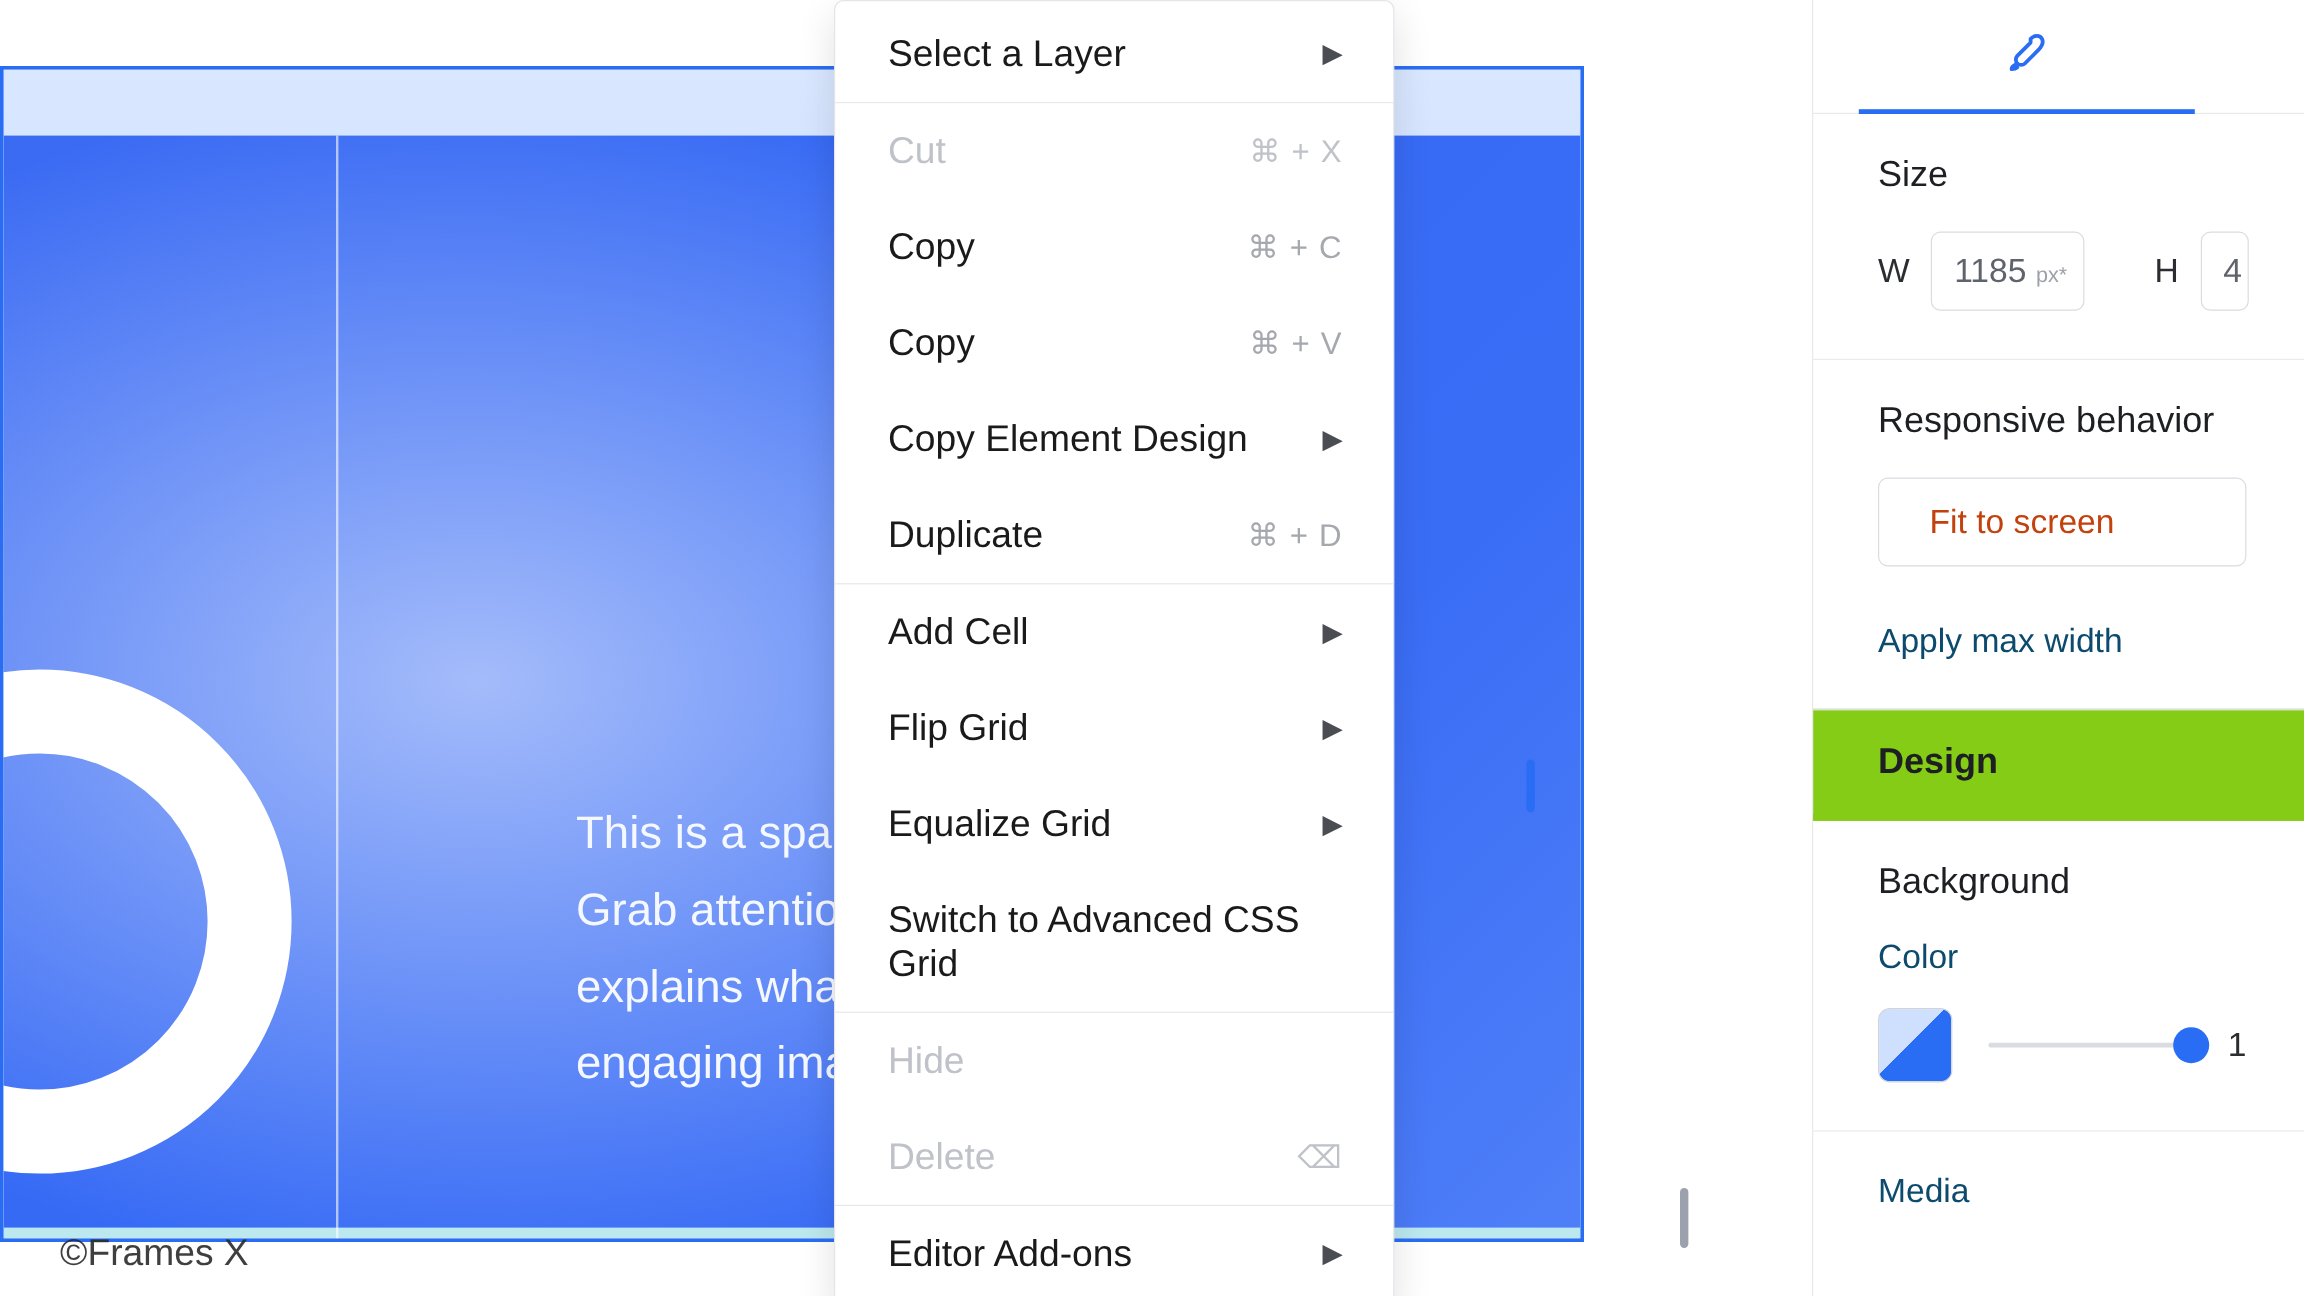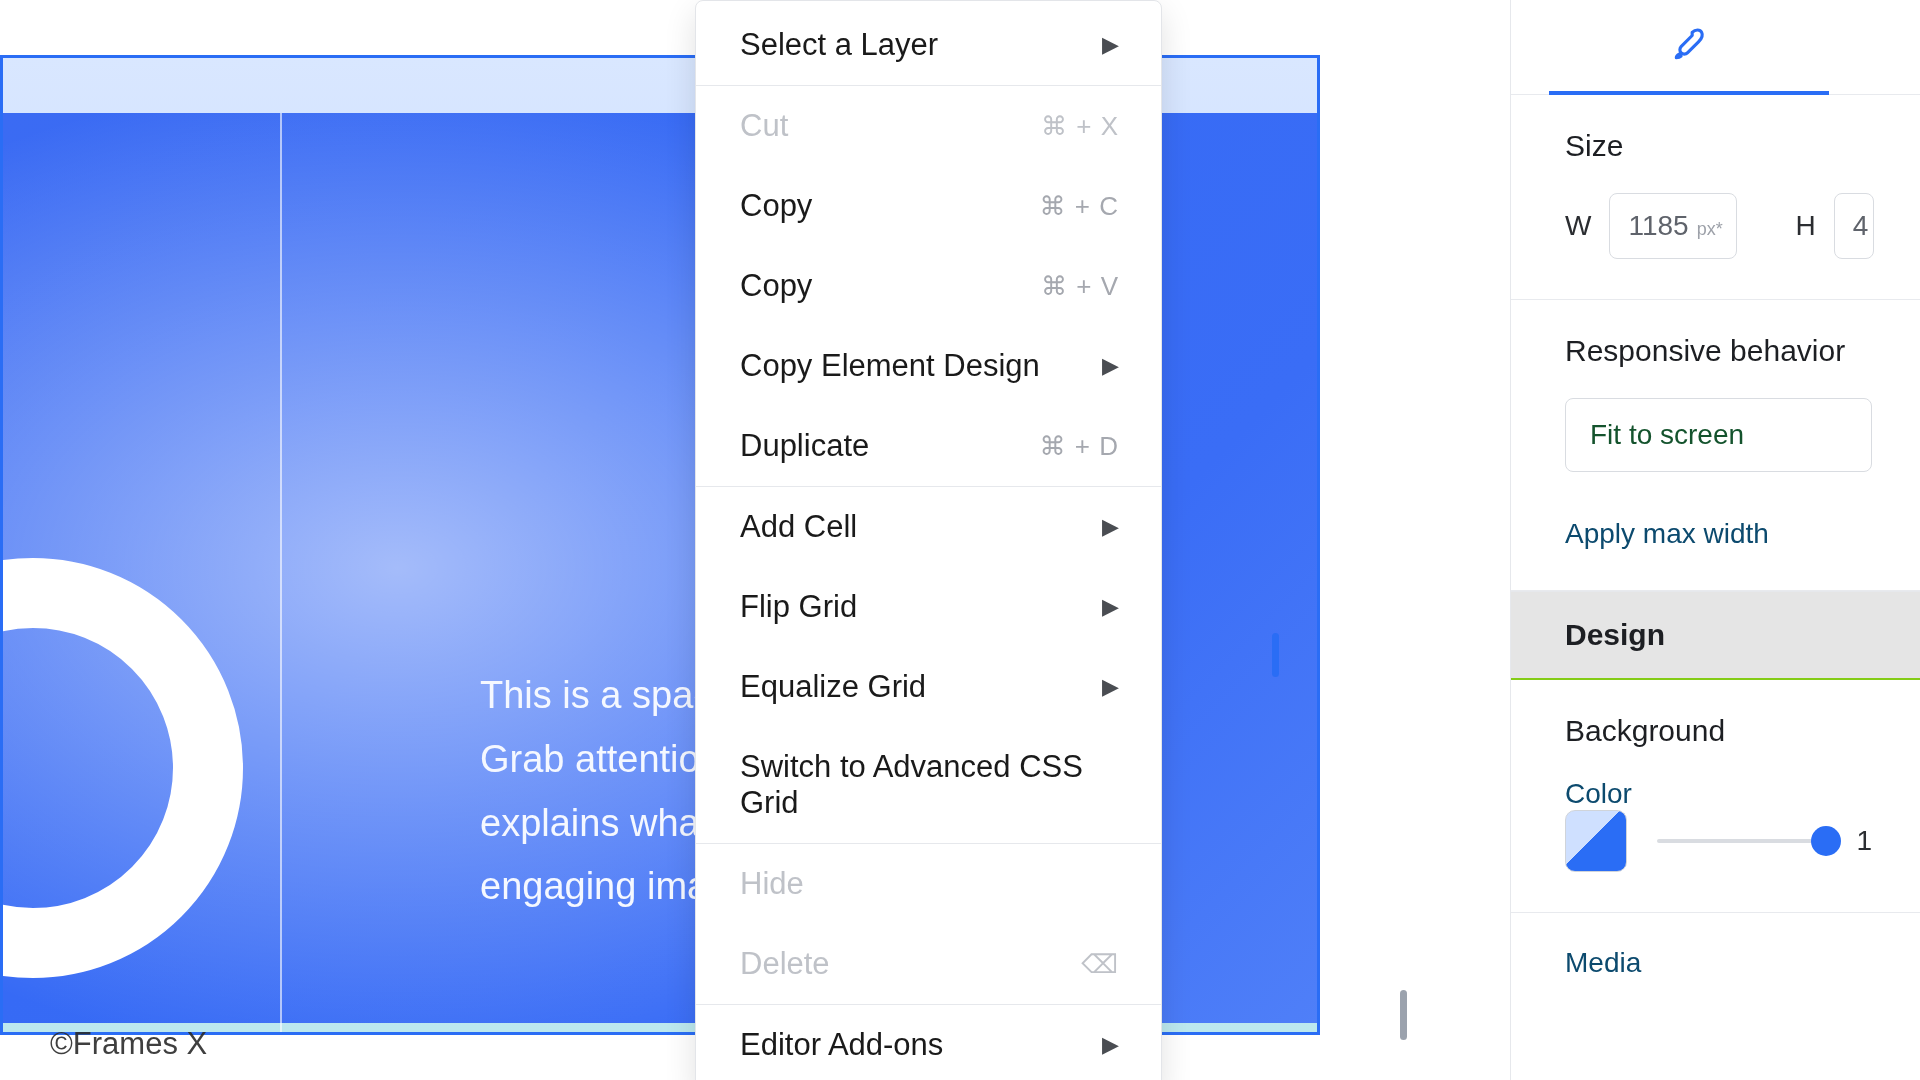--- a/index.html
+++ b/index.html
@@ -195,32 +195,32 @@
     display: flex;
     align-items: baseline;
     gap: 8px;
     background: #fff;
   }
   .dim-unit { color: #9da1a9; font-size: 18px; }
 
   .select-box {
     border: 1px solid #d9dce1;
     border-radius: 8px;
-    padding: 20px 24px;
+    padding: 20px 42px;
     font-size: 28px;
-    color: #14532d;
+    color: #c2410c;
     background: #fff;
   }
 
   .plain-row {
     font-size: 28px;
     color: #0c4a6e;
   }
 
-  .design-block { background: #e5e5e5; border-top: 1px solid #e6e8ec; border-bottom: 2px solid #84cc16; }
+  .design-block { background: #84cc16; border-top: 1px solid #e6e8ec; border-bottom: 6px solid #84cc16; }
 
   .color-row {
     display: flex;
     align-items: center;
     gap: 30px;
   }
   .swatch {
     width: 62px;
     height: 62px;
     border-radius: 10px;
@@ -386,21 +386,21 @@
     </div>
   </div>
 
   <div class="section-block design-block" style="padding-top:26px;padding-bottom:26px">
     <div class="section-title bold" style="margin-bottom:0">Design</div>
   </div>
 
   <div class="section-block">
     <div class="section-title" style="margin-bottom:30px">Background</div>
 
-    <div class="plain-row" style="">Color</div>
+    <div class="plain-row" style="margin-bottom:26px">Color</div>
 
     <div class="color-row">
       <div class="swatch"></div>
       <div class="slider-wrap">
         <div class="slider-track"></div>
         <div class="slider-thumb"></div>
       </div>
       <span class="slider-val">1</span>
     </div>
   </div>

